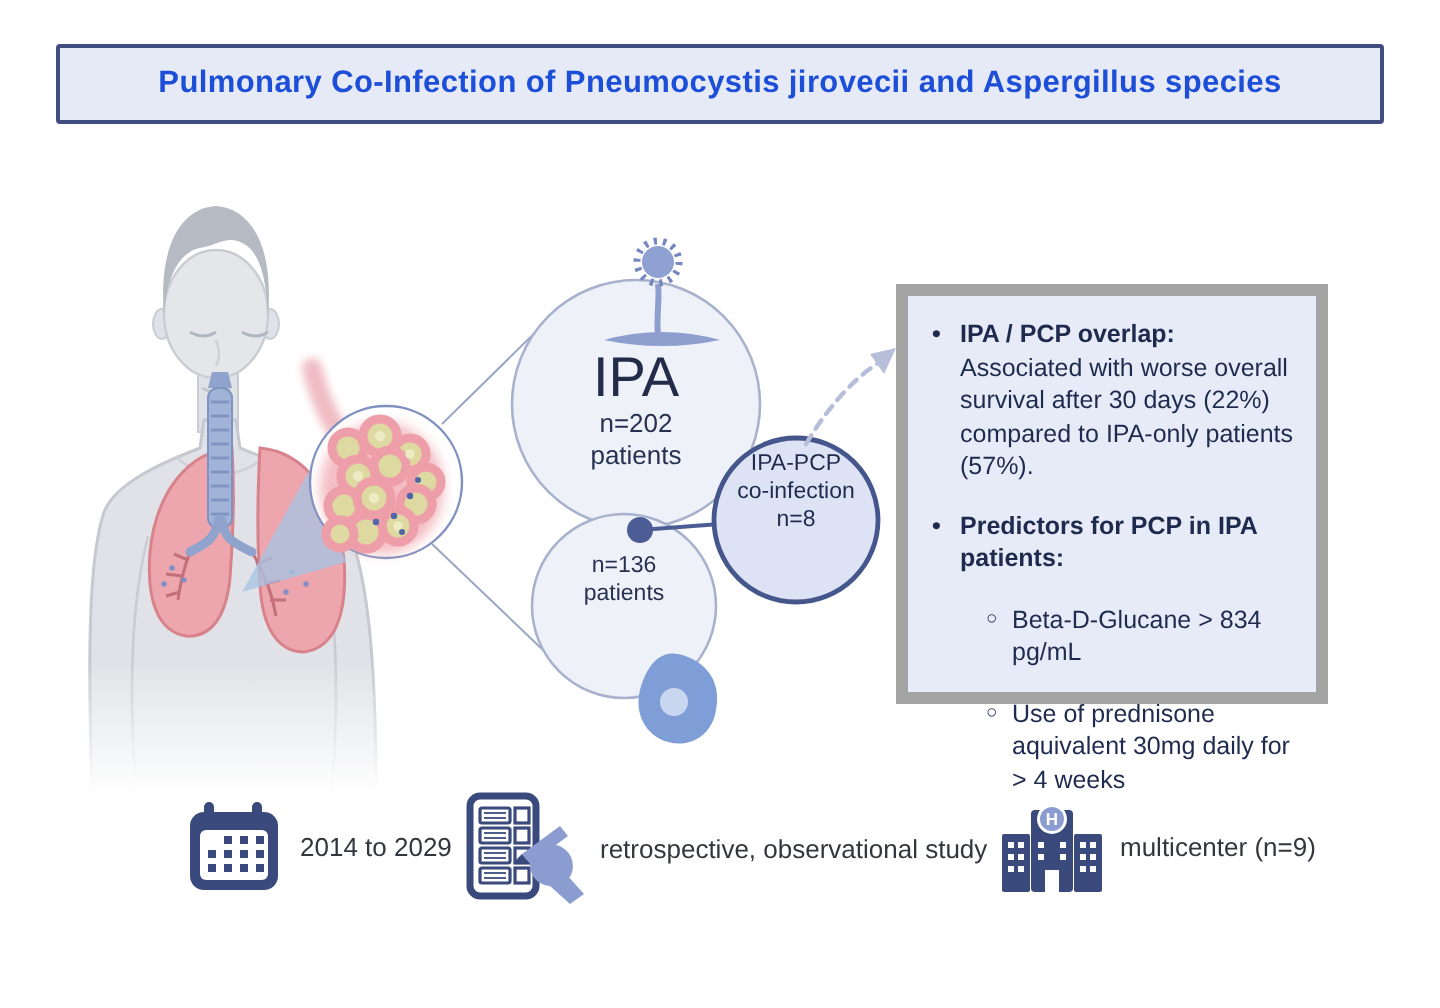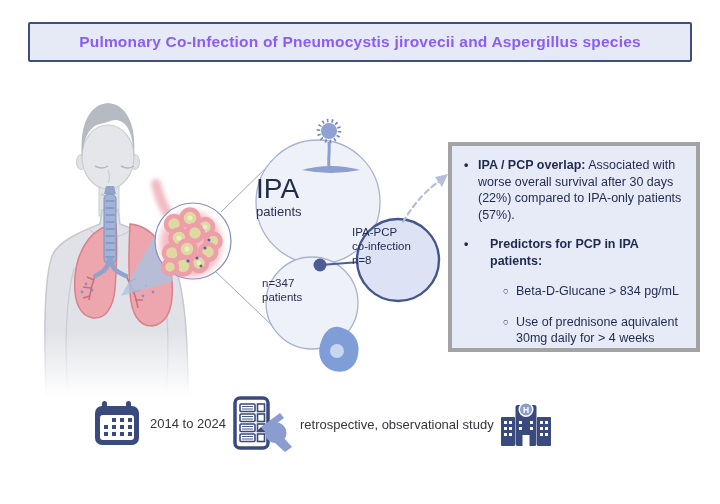--- a/index.html
+++ b/index.html
@@ -6,42 +6,42 @@
   .canvas {
     position:relative; width:720px; height:504px; background:#ffffff;
     font-family:"Liberation Sans", sans-serif; overflow:hidden;
   }
   
   .title-box {
     position:absolute; left:28px; top:22px; width:660px; height:36px;
     background:#e6eaf7; border:2px solid #3f4e7e; border-radius:2px;
     display:flex; align-items:center; justify-content:center;
   }
-  .title-box span { font-size:15.5px; font-weight:bold; color:#8b5cf6; letter-spacing:.2px; }
+  .title-box span { font-size:15.5px; font-weight:bold; color:#1d4ed8; letter-spacing:.2px; }
 
   svg.scene { position:absolute; left:0; top:0; }
 
   
-  .circle-label { position:absolute; color:#273152; }
+  .circle-label { position:absolute; text-align:center; color:#273152; }
   #ipa-label  { left:256px; top:174px; width:124px; }
   #ipa-label .big   { font-size:28px; line-height:30px; color:#222c49; }
   #ipa-label .small { font-size:13px;  line-height:16px; }
   #pcp-label  { left:262px; top:276px; width:100px; }
   #pcp-label .big   { font-size:18px; line-height:20px; color:#222c49; }
   #pcp-label .small { font-size:11.5px; line-height:14px; }
   #ov-label   { left:352px; top:225px; width:92px; font-size:11.5px; line-height:14px; color:#1f2a4d; }
 
   
   .info-box {
-    position:absolute; left:448px; top:142px; width:252px; height:210px;
-    background:#e7ebf7; border:4px solid #a3a3a3; box-sizing:border-box;
+    position:absolute; left:448px; top:142px; width:216px; height:210px;
+    background:#e7ebf7; border:6px solid #a3a3a3; box-sizing:border-box;
     padding:11px 7px 6px 12px; color:#1e2a4e; font-size:12.5px; line-height:1.32;
   }
   .bullet { display:flex; margin-bottom:13px; }
-  .bullet:last-child { margin-bottom:0;gap:12px; }
+  .bullet:last-child { margin-bottom:0; }
   .dot { flex:none; width:14px; font-weight:bold; }
   .dot::before { content:"\2022"; }
   .b { font-weight:bold; }
   .sub { display:flex; margin-top:14px; }
   .circ { flex:none; width:13px; margin-left:13px; font-size:9.5px; padding-top:2px; color:#1e2a4e; }
   .circ::before { content:"\25CB"; }
 
   
   .footer-item { position:absolute; display:flex; align-items:center; gap:8px; color:#33363d; font-size:13px; }
   #f1 { left:92px;  top:400px; }
@@ -187,24 +187,25 @@
       <polygon points="448,174 435,177 442,187" fill="#b7bed9"></polygon>
     </g>
   </svg>
 
   <div class="title-box">
     <span>Pulmonary Co-Infection of Pneumocystis jirovecii and Aspergillus species</span>
   </div>
 
   <div class="circle-label" id="ipa-label">
     <div class="big">IPA</div>
+    <div class="small">n=202</div>
     <div class="small">patients</div>
   </div>
   <div class="circle-label" id="pcp-label">
-    <div class="small">n=347</div>
+    <div class="small">n=136</div>
     <div class="small">patients</div>
   </div>
   <div class="circle-label" id="ov-label">
     <div>IPA-PCP</div>
     <div>co-infection</div>
     <div>n=8</div>
   </div>
 
   <div class="info-box">
     <div class="bullet">
@@ -242,21 +243,21 @@
         <rect x="12" y="25" width="4" height="4"></rect>
           <rect x="20" y="25" width="4" height="4"></rect>
           <rect x="28" y="25" width="4" height="4"></rect>
           <rect x="36" y="25" width="4" height="4"></rect>
         <rect x="12" y="32" width="4" height="4"></rect>
           <rect x="20" y="32" width="4" height="4"></rect>
           <rect x="28" y="32" width="4" height="4"></rect>
           <rect x="36" y="32" width="4" height="4"></rect>
       </g>
     </svg>
-    <span>2014 to 2024</span>
+    <span>2014 to 2029</span>
   </div>
 
   <div class="footer-item" id="f2">
     <svg width="62" height="56" viewBox="0 0 62 56">
       <rect x="5" y="2" width="33" height="50" rx="5" fill="#ffffff" stroke="#3b4a7c" stroke-width="3.5"></rect>
       <g fill="#ffffff" stroke="#3b4a7c" stroke-width="1.6">
         <rect x="10" y="8" width="15" height="7.5" rx="1"></rect>
           <rect x="27.5" y="8" width="7" height="7.5"></rect>
         <rect x="10" y="18" width="15" height="7.5" rx="1"></rect>
           <rect x="27.5" y="18" width="7" height="7.5"></rect>
@@ -304,15 +305,16 @@
           <rect x="45" y="27" width="3" height="3"></rect>
         <rect x="40" y="33" width="3" height="3"></rect>
           <rect x="45" y="33" width="3" height="3"></rect>
         <rect x="22.5" y="35" width="7" height="11"></rect>
         <rect x="19" y="21" width="3" height="3"></rect>
           <rect x="30" y="21" width="3" height="3"></rect>
         <rect x="19" y="27" width="3" height="3"></rect>
           <rect x="30" y="27" width="3" height="3"></rect>
       </g>
     </svg>
+    <span>multicenter (n=9)</span>
   </div>
 
 </div>
 
 </body></html>

